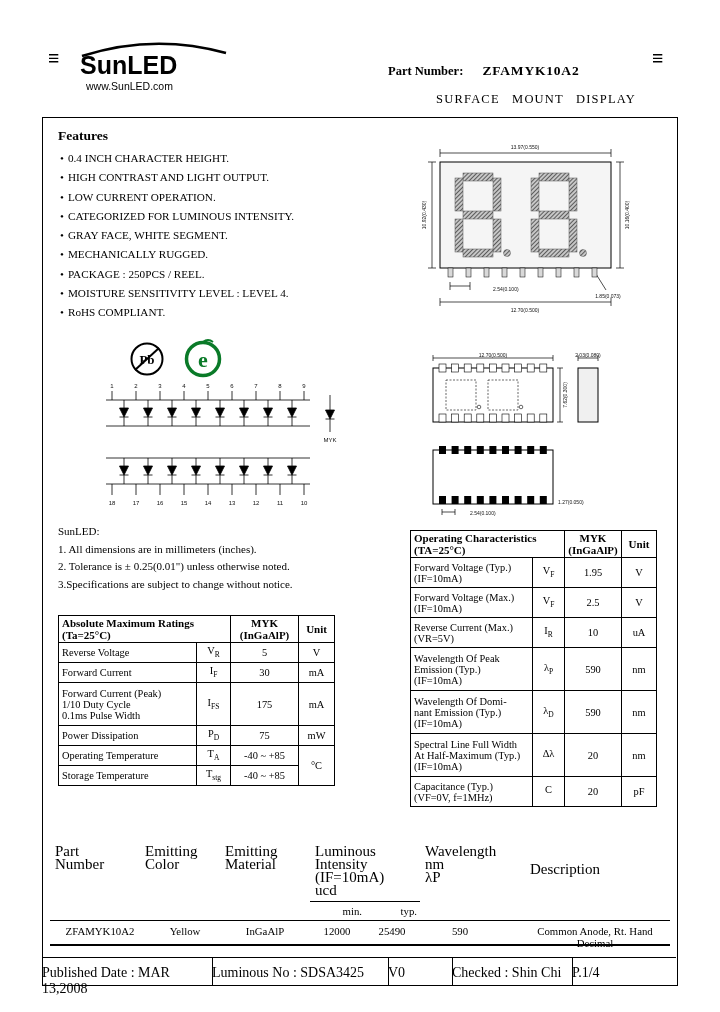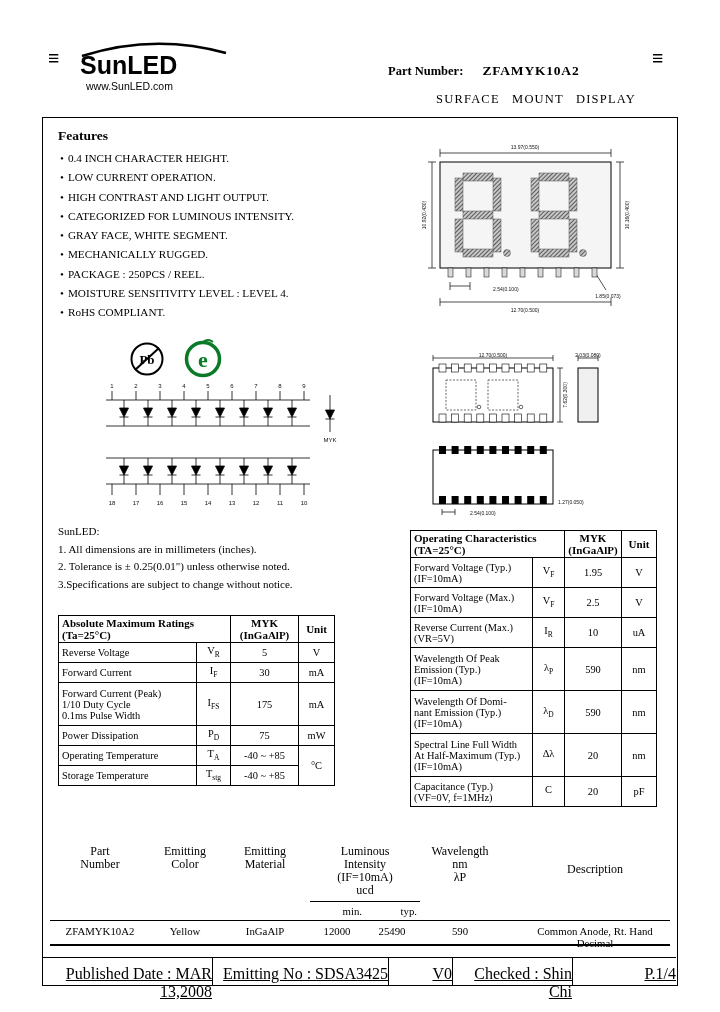--- a/index.html
+++ b/index.html
@@ -10,21 +10,21 @@
   .pre{white-space:pre-line;}
 
   
   .menu-icon{font-size:20px;font-weight:bold;line-height:20px;}
   .site{font-size:10.5px;font-family:"Liberation Sans",sans-serif;margin:-4px 0 0 10px;}
   .doc-title{font-size:12.5px;letter-spacing:1.2px;word-spacing:8px;}
 
   
   .frame{left:42px;top:117px;width:634px;height:867px;border:1px solid #000;}
   .footer{left:42px;top:957px;width:634px;height:27px;border-top:1px solid #000;}
-  .ft{position:absolute;top:7px;font-size:16px;text-align:right;text-decoration:underline;}
+  .ft{position:absolute;top:7px;font-size:14px;text-align:left;}
   .vline{position:absolute;top:0;bottom:0;width:1px;background:#000;}
 
   
   .f-title{font-size:13.5px;font-weight:bold;}
   .f-list{list-style:none;margin:5px 0 0 2px;padding:0;}
   .f-list li{font-size:11.2px;line-height:19.3px;}
   .f-list li::before{content:"•";margin-right:4px;}
   .notes{font-size:11px;line-height:17.5px;}
 
   
@@ -32,22 +32,22 @@
   .dtable td{border:1px solid #000;padding:1px 3px;vertical-align:middle;overflow:hidden;}
   .dtable .c{text-align:center;}
   .dtable sub{font-size:7.5px;}
   .dtable .th{font-size:11px;}
   .abs-n td{height:17px;}
   .h2 td{height:27px;}
   .h3 td{height:40px;}
 
   
   .sel{left:50px;top:843px;width:620px;height:106px;}
-  .sel-h{position:absolute;top:2px;text-align:center;white-space:pre-line;
-         font-size:12px;line-height:13px;}
+  .sel-h{position:absolute;top:2px;white-space:pre-line;
+         font-size:15px;line-height:13px;}
   .sel-sub{position:absolute;top:62px;text-align:right;font-size:10.8px;}
   .sel-d{position:absolute;top:82px;text-align:center;font-size:10.8px;}
   .hline{position:absolute;background:#000;height:1px;}
   .thick{height:2px;}
 
   
   .dt{font-size:5px;font-family:"Liberation Sans",sans-serif;fill:#111;}
   .pin{font-size:6px;font-family:"Liberation Sans",sans-serif;fill:#111;}
   svg line,svg path.noline{stroke:#000;}
 </style>
@@ -72,22 +72,22 @@
     <span class="b" style="margin-left:16px;letter-spacing:0.8px;font-size:13.5px">ZFAMYK10A2</span>
   </div>
   <div class="abs doc-title" style="left:436px;top:92px">SURFACE MOUNT DISPLAY</div>
 
   <div class="abs frame"></div>
 
   <div class="abs" style="left:58px;top:128px">
     <div class="f-title">Features</div>
     <ul class="f-list">
       <li>0.4 INCH CHARACTER HEIGHT.</li>
+      <li>HIGH CONTRAST AND LIGHT OUTPUT.</li>
       <li>LOW CURRENT OPERATION.</li>
-      <li>HIGH CONTRAST AND LIGHT OUTPUT.</li>
       <li>CATEGORIZED FOR LUMINOUS INTENSITY.</li>
       <li>GRAY FACE, WHITE SEGMENT.</li>
       <li>MECHANICALLY RUGGED.</li>
       <li>PACKAGE : 250PCS / REEL.</li>
       <li>MOISTURE SENSITIVITY LEVEL : LEVEL 4.</li>
       <li>RoHS COMPLIANT.</li>
     </ul>
   </div>
 
   <svg class="abs" style="left:128px;top:340px" width="38" height="38" viewBox="0 0 38 38">
@@ -543,19 +543,19 @@
     <div class="sel-d" style="left:470px;width:150px">Common Anode, Rt. Hand Decimal</div>
     <div class="hline thick" style="left:0;top:101px;width:620px"></div>
   </div>
 
   <div class="abs footer">
     <div class="vline" style="left:170px"></div>
     <div class="vline" style="left:346px"></div>
     <div class="vline" style="left:410px"></div>
     <div class="vline" style="left:530px"></div>
     <div class="ft" style="left:0;width:170px">Published Date : MAR 13,2008</div>
-    <div class="ft" style="left:170px;width:176px">Emitting No : SDSA3425</div>
+    <div class="ft" style="left:170px;width:176px">Luminous No : SDSA3425</div>
     <div class="ft" style="left:346px;width:64px">V0</div>
     <div class="ft" style="left:410px;width:120px">Checked : Shin Chi</div>
     <div class="ft" style="left:530px;width:104px">P.1/4</div>
   </div>
 
 </div>
 
 </body></html>

